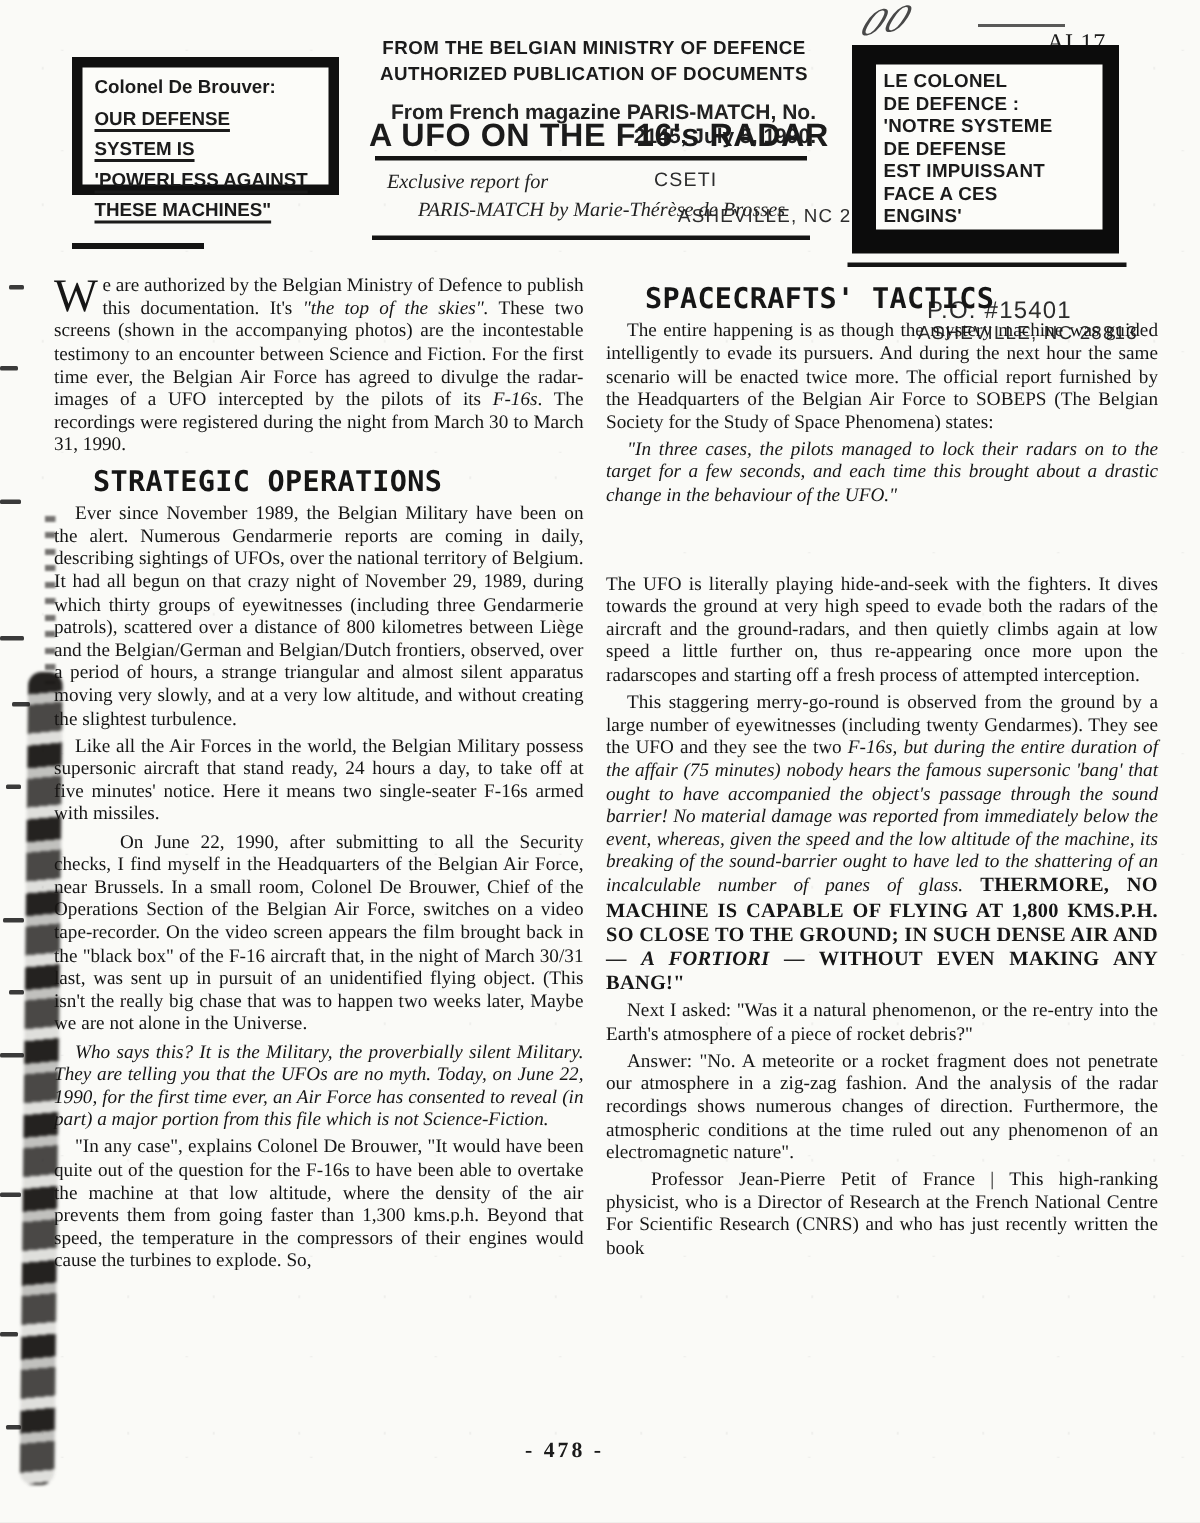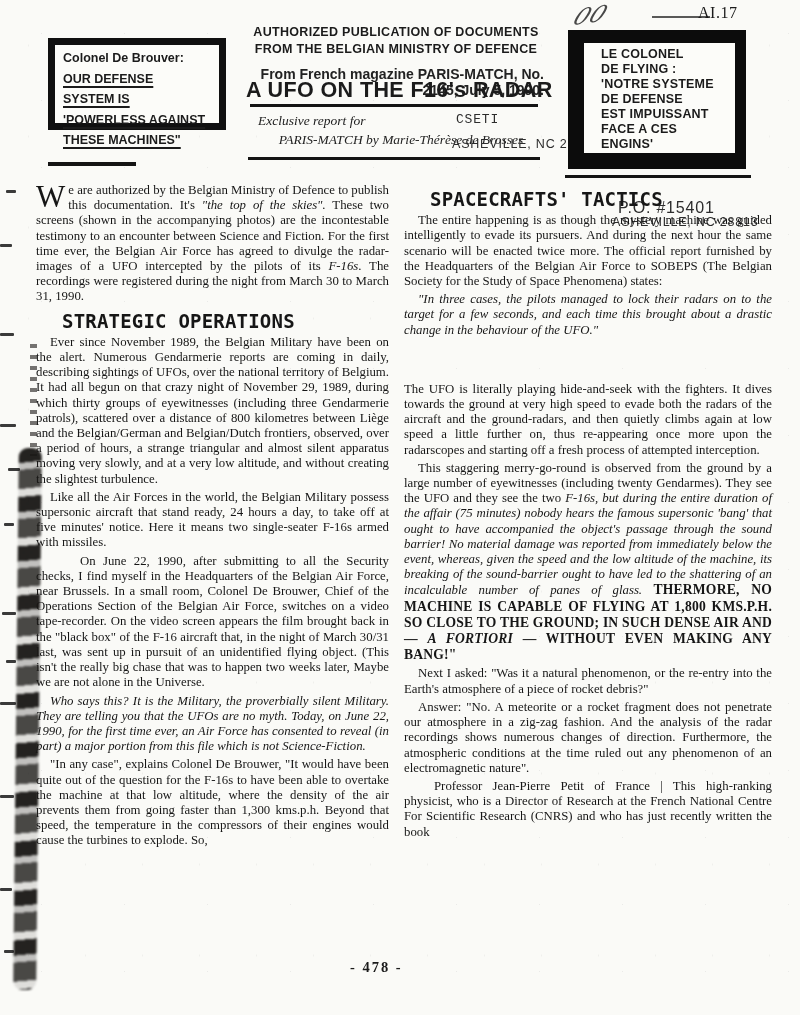--- a/index.html
+++ b/index.html
@@ -42,25 +42,25 @@
   .byline .l2{margin-left:-6px;white-space:nowrap;text-align:center;}
   .stamp{
     position:absolute;font-family:"Liberation Sans",sans-serif;
     color:#2c2c2c;letter-spacing:.8px;white-space:nowrap;
   }
   .right-box{
     position:absolute;left:568px;top:30px;width:178px;height:139px;
     box-sizing:border-box;background:#fcfcf9;
     border-style:solid;border-color:#0c0c0c;
     border-width:13px 11px 16px 16px;
-    padding:4px 17px;
+    padding:4px 5px;
     font-family:"Liberation Sans",sans-serif;font-weight:bold;
     font-size:12.5px;line-height:15px;letter-spacing:.2px;white-space:nowrap;
   }
-  .corner-label{position:absolute;left:698px;top:4px;font-size:16px;letter-spacing:.5px;}
+  .corner-label{position:absolute;left:698px;top:20px;font-size:16px;letter-spacing:.5px;}
   .handwriting{
     position:absolute;left:576px;top:2px;font-family:"DejaVu Serif",serif;
     font-style:italic;font-size:23px;color:#2a2a2a;
     transform:skewX(-30deg) rotate(-9deg);opacity:.85;
   }
   
   .col{
     position:absolute;top:183px;font-size:12.8px;line-height:15.2px;
     text-align:justify;color:#161616;
   }
@@ -109,38 +109,38 @@
   <div class="left-box">
     <div>Colonel De Brouver:</div>
     <div class="ul">OUR DEFENSE</div>
     <div class="ul">SYSTEM IS</div>
     <div class="ul">'POWERLESS AGAINST</div>
     <div class="ul">THESE MACHINES"</div>
   </div>
   <div class="rule" style="left:48px;top:162px;width:88px;height:4px;"></div>
 
   <div class="auth">
+    <div>FROM THE BELGIAN MINISTRY OF DEFENCE</div>
     <div>AUTHORIZED PUBLICATION OF DOCUMENTS</div>
-    <div>FROM THE BELGIAN MINISTRY OF DEFENCE</div>
   </div>
   <div class="source-line">From French magazine PARIS-MATCH, No. 2145,   July 5, 1990.</div>
   <div class="main-title">A UFO ON THE F16's RADAR</div>
   <div class="rule" style="left:250px;top:104px;width:288px;height:3px;"></div>
   <div class="byline">
     <div>Exclusive report for</div>
     <div class="l2">PARIS-MATCH by Marie-Thérèse de Brosses</div>
   </div>
   <div class="rule" style="left:248px;top:157px;width:292px;height:3px;"></div>
 
-  <div class="stamp" style="left:456px;top:112px;font-size:13px;font-family:Liberation Mono, monospace;">CSETI</div>
+  <div class="stamp" style="left:436px;top:112px;font-size:13px;">CSETI</div>
   <div class="stamp" style="left:452px;top:137px;font-size:12.5px;">ASHEVILLE, NC 28813</div>
 
   <div class="right-box">
     <div>LE COLONEL</div>
-    <div>DE FLYING :</div>
+    <div>DE DEFENCE :</div>
     <div>'NOTRE SYSTEME</div>
     <div>DE DEFENSE</div>
     <div>EST IMPUISSANT</div>
     <div>FACE A CES</div>
     <div>ENGINS'</div>
   </div>
   <div class="rule" style="left:565px;top:175px;width:186px;height:3px;"></div>
   <div class="rule" style="left:652px;top:16px;width:58px;height:2px;opacity:.7;"></div>
 
   <div class="stamp" style="left:618px;top:199px;font-size:16px;">P.O. #15401</div>

